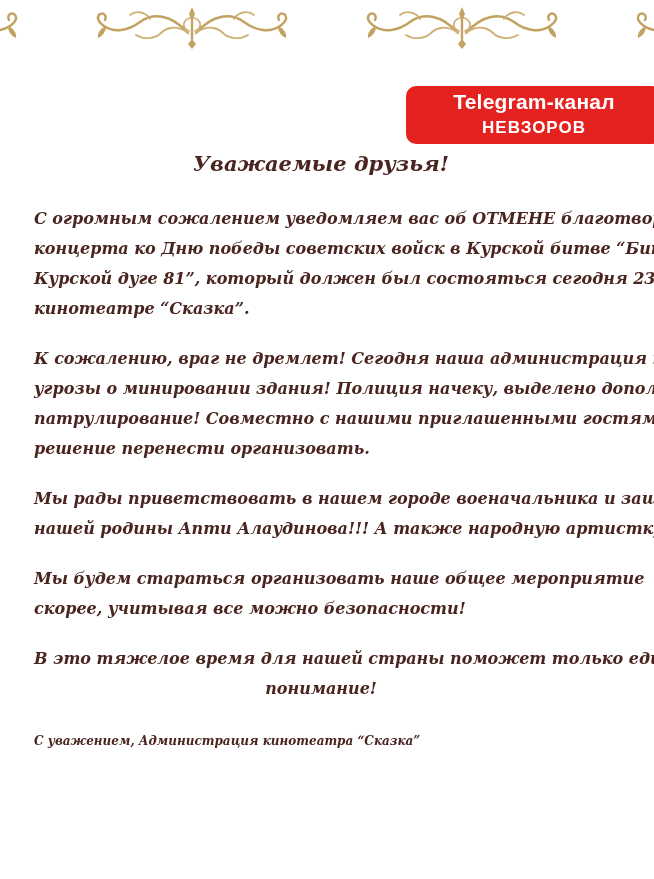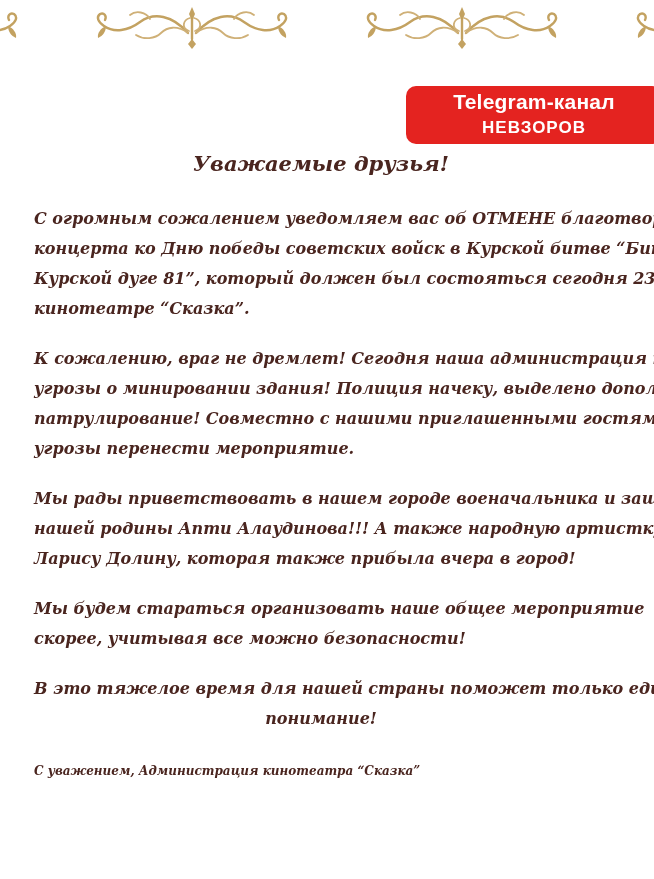--- a/index.html
+++ b/index.html
@@ -103,27 +103,26 @@
         <div class="line">С огромным сожалением уведомляем вас об ОТМЕНЕ благотворительного</div>
         <div class="line">концерта ко Дню победы советских войск в Курской битве “Битва на</div>
         <div class="line">Курской дуге 81”, который должен был состояться сегодня 23.08.2024 в</div>
         <div class="line">кинотеатре “Сказка”.</div>
       </div>
 
     <div class="para">
         <div class="line">К сожалению, враг не дремлет! Сегодня наша администрация получила</div>
         <div class="line">угрозы о минировании здания! Полиция начеку, выделено дополнительное</div>
         <div class="line">патрулирование! Совместно с нашими приглашенными гостями, принято</div>
-        <div class="line">угрозы перенести мероприятие.</div>
+        <div class="line">решение перенести организовать.</div>
       </div>
 
     <div class="para">
         <div class="line">Мы рады приветствовать в нашем городе военачальника и защитника</div>
         <div class="line">нашей родины Апти Алаудинова!!! А также народную артистку РФ</div>
-        <div class="line">Ларису Долину, которая также прибыла вчера в город!</div>
       </div>
 
     <div class="para">
         <div class="line">Мы будем стараться организовать наше общее мероприятие  как можно</div>
         <div class="line">скорее, учитывая все можно безопасности!</div>
       </div>
 
     <div class="para center">
         <div class="line">В это тяжелое время для нашей страны поможет только единство и</div>
         <div class="line">понимание!</div>

